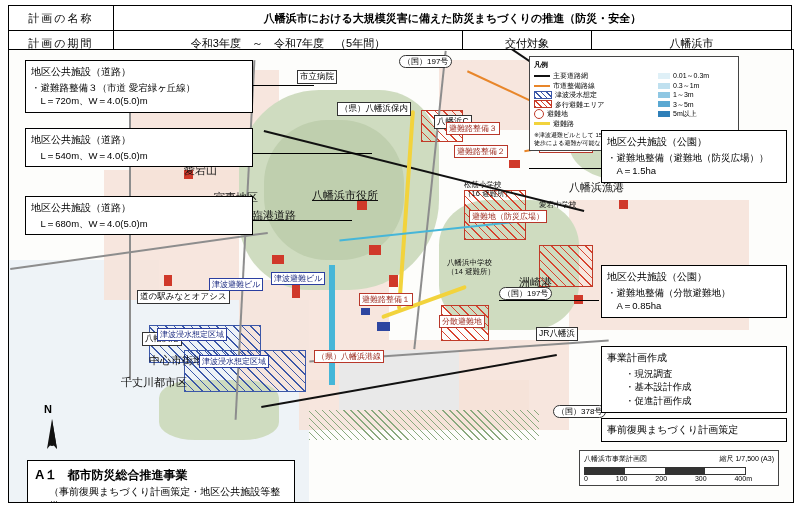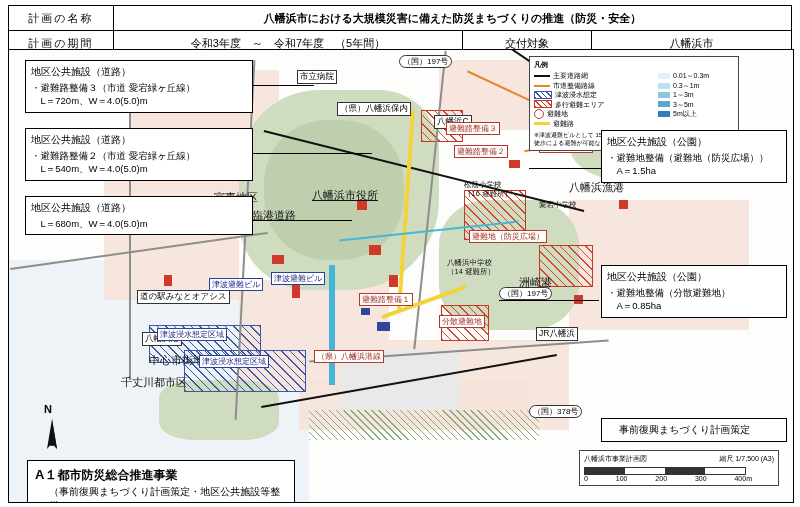--- a/index.html
+++ b/index.html
@@ -146,30 +146,30 @@
     <div class="mlabbox" style="left:133px;top:282px;">八幡浜港</div>
     <div class="mlab" style="left:140px;top:303px;">中心市街地</div>
     <div class="mlab" style="left:112px;top:325px;">千丈川都市区</div>
     <div class="mlab" style="left:510px;top:225px;">洲崎港</div>
     <div class="mlabbox" style="left:527px;top:277px;">JR八幡浜</div>
     <div class="mlab" style="left:175px;top:113px;">愛宕山</div>
 
     <div class="redbox" style="left:437px;top:72px;">避難路整備３</div>
     <div class="redbox" style="left:445px;top:95px;">避難路整備２</div>
     <div class="redbox" style="left:350px;top:243px;">避難路整備１</div>
-    <div class="redbox" style="left:460px;top:160px;margin-top:20px;">避難地（防災広場）</div>
+    <div class="redbox" style="left:460px;top:160px;">避難地（防災広場）</div>
     <div class="redbox" style="left:430px;top:265px;">分散避難地</div>
     <div class="bluebox" style="left:262px;top:222px;">津波避難ビル</div>
     <div class="mlab" style="left:205px;top:140px;">宮東地区</div>
     <div class="mlab" style="left:560px;top:130px;">八幡浜漁港</div>
     <div class="redbox" style="left:305px;top:300px;">（県）八幡浜港線</div>
 
     <div class="rdtag" style="left:390px;top:5px;">（国）197号</div>
     <div class="rdtag" style="left:490px;top:237px;">（国）197号</div>
-    <div class="rdtag" style="left:520px;top:355px;">（国）378号</div>
+    <div class="rdtag" style="left:544px;top:355px;">（国）378号</div>
 
     <div class="mlab" style="left:438px;top:208px;font-size:7.5px;">八幡浜中学校</div>
     <div class="mlab" style="left:438px;top:217px;font-size:7.5px;">（14 避難所）</div>
     <div class="mlab" style="left:455px;top:130px;font-size:7.5px;">松蔭小学校</div>
     <div class="mlab" style="left:455px;top:139px;font-size:7.5px;">（16 避難所）</div>
     <div class="bluebox" style="left:200px;top:228px;">津波避難ビル</div>
     <div class="mlab" style="left:530px;top:150px;font-size:7.5px;">愛宕中学校</div>
     <div class="redbox" style="left:530px;top:90px;">避難地整備２</div>
     <div class="bluebox" style="left:148px;top:278px;">津波浸水想定区域</div>
     <div class="bluebox" style="left:190px;top:305px;">津波浸水想定区域</div>
@@ -267,48 +267,53 @@
     <div class="lead" style="left:490px;top:250px;width:100px;height:1px;"></div>
 
     <div class="box" style="left:16px;top:10px;width:228px;">
       <div class="t">地区公共施設（道路）</div>
       <div class="l">・避難路整備３（市道 愛宕緑ヶ丘線）</div>
       <div class="l">　L＝720m、W＝4.0(5.0)m</div>
     </div>
 
     <div class="box" style="left:16px;top:78px;width:228px;">
       <div class="t">地区公共施設（道路）</div>
-      <div class="l">・避難路整備２（市道 愛宕緑ヶ丘線）</div>
       <div class="l">　L＝540m、W＝4.0(5.0)m</div>
     </div>
 
     <div class="box" style="left:16px;top:146px;width:228px;">
       <div class="t">地区公共施設（道路）</div>
       <div class="l">　L＝680m、W＝4.0(5.0)m</div>
     </div>
 
     <div class="box" style="left:592px;top:80px;width:186px;">
       <div class="t">地区公共施設（公園）</div>
       <div class="l">・避難地整備（避難地（防災広場））</div>
       <div class="l">　A＝1.5ha</div>
     </div>
 
     <div class="box" style="left:592px;top:215px;width:186px;">
       <div class="t">地区公共施設（公園）</div>
       <div class="l">・避難地整備（分散避難地）</div>
       <div class="l">　A＝0.85ha</div>
     </div>
 
+    <div class="box" style="left:592px;top:296px;width:186px;">
+      <div class="t">事業計画作成</div>
+      <div class="l" style="padding-left:18px">・現況調査</div>
+      <div class="l" style="padding-left:18px">・基本設計作成</div>
+      <div class="l" style="padding-left:18px">・促進計画作成</div>
+    </div>
 
     <div class="box" style="left:592px;top:368px;width:186px;height:24px;display:flex;align-items:center;">
-      <div class="t" style="margin:12px;">事前復興まちづくり計画策定</div>
+      <div class="t" style="margin:0;">事前復興まちづくり計画策定</div>
     </div>
 
     <div id="titleblock">
-      <div style="display:flex;align-items:baseline;">
+      <div style="display:flex;align-items:baseline;gap:10px;">
         <span class="code">A１</span>
         <span class="h1">都市防災総合推進事業</span>
       </div>
       <div class="h2" style="margin:1px 0 3px 14px;">（事前復興まちづくり計画策定・地区公共施設等整備）</div>
 
     </div>
 
   </div>
 </div>
 

